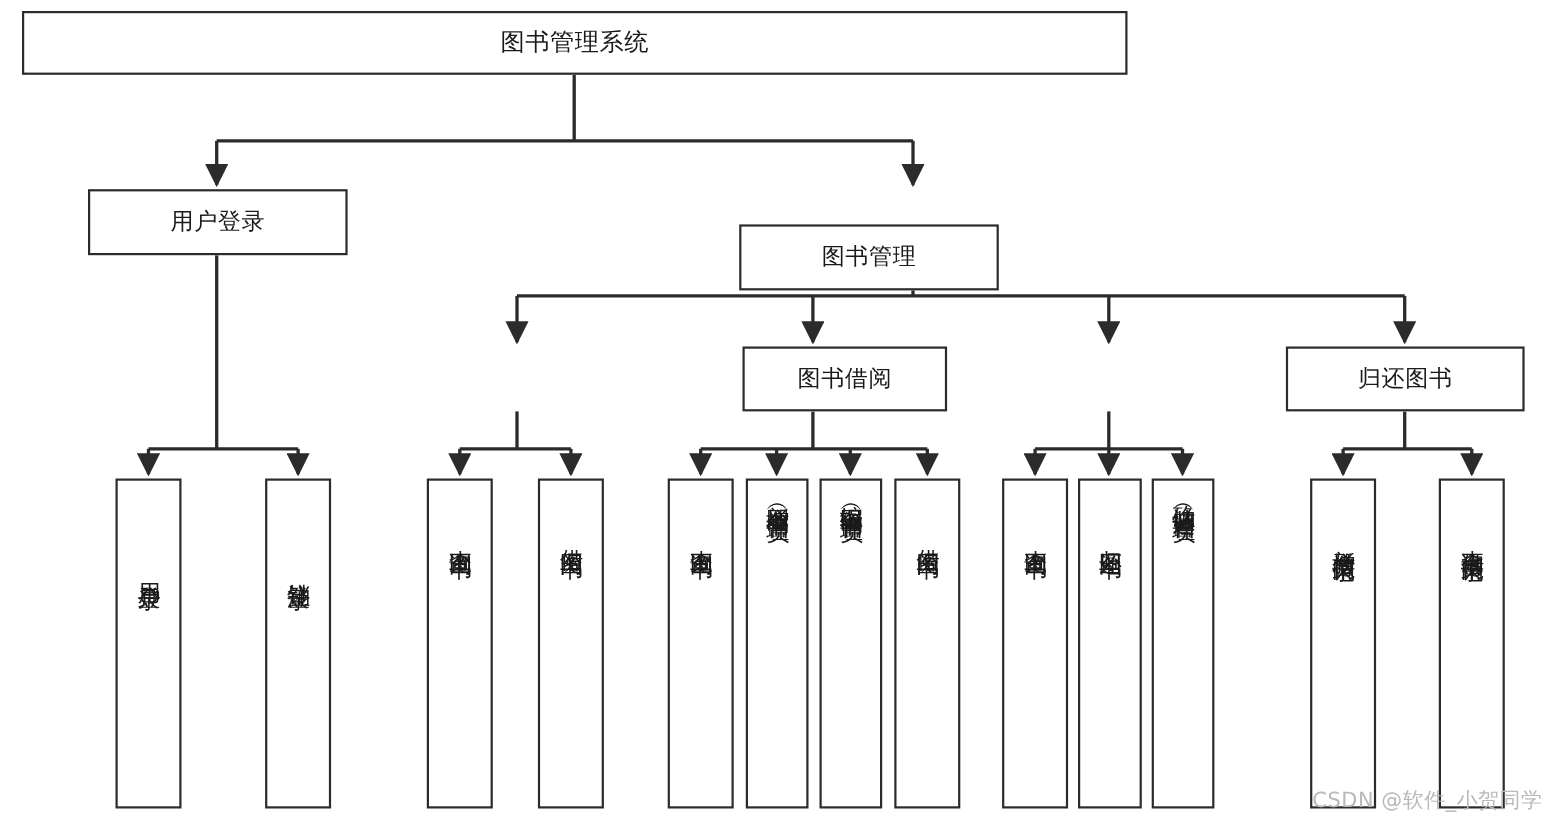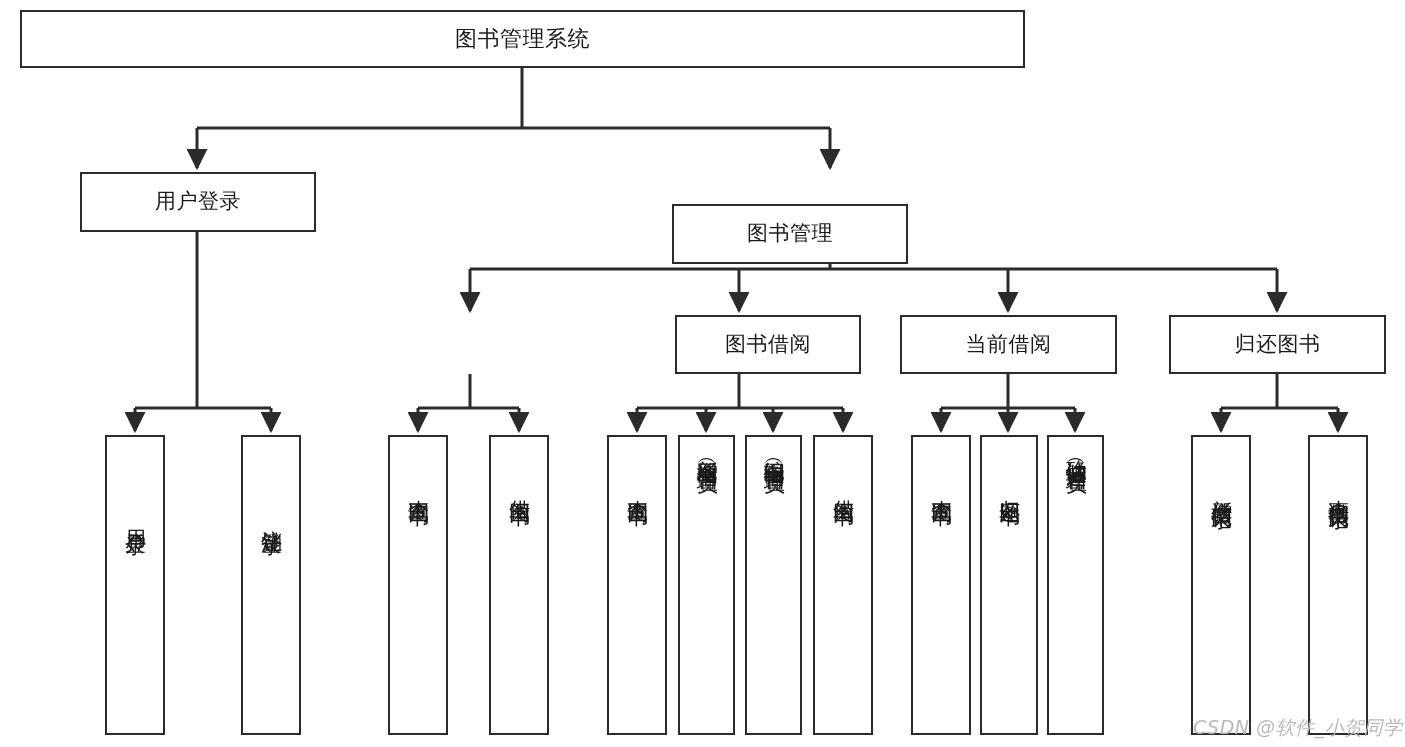--- a/index.html
+++ b/index.html
@@ -140,23 +140,20 @@
   <div class="node horiz" style="left:80px; top:172px; width:236px; height:60px;">
     <span class="node-label">用户登录</span>
   </div>
   <div class="node horiz" style="left:672px; top:172px; width:236px; height:60px;margin-top:32px;">
     <span class="node-label">图书管理</span>
   </div>
 
   <div class="node horiz" style="left:631px; top:315px; width:186px; height:59px;margin-left:44px;">
     <span class="node-label">图书借阅</span>
   </div>
-  <div class="node horiz" style="left:900px; top:315px; width:217px; height:59px;">
-    <span class="node-label">当前借阅</span>
-  </div>
   <div class="node horiz" style="left:1169px; top:315px; width:217px; height:59px;">
     <span class="node-label">归还图书</span>
   </div>
 
   <div class="node vert mid" style="left:105px; top:435px; width:60px; height:300px;">
     <span class="node-label">用户登录</span>
   </div>
   <div class="node vert mid" style="left:241px; top:435px; width:60px; height:300px;">
     <span class="node-label">注销登录</span>
   </div>
@@ -191,15 +188,15 @@
     <span class="node-label">确认归还（管理员）</span>
   </div>
 
   <div class="node vert mid2" style="left:1191px; top:435px; width:60px; height:300px;">
     <span class="node-label">新增借阅记录</span>
   </div>
   <div class="node vert mid2" style="left:1308px; top:435px; width:60px; height:300px;">
     <span class="node-label">查询借阅记录</span>
   </div>
 
-  <div class="watermark" style="left:1193px; top:715px;font-style:italic;">CSDN @软件_小贺同学</div>
+  <div class="watermark" style="left:1193px; top:715px;">CSDN @软件_小贺同学</div>
 
 </div>
 
 </body></html>

